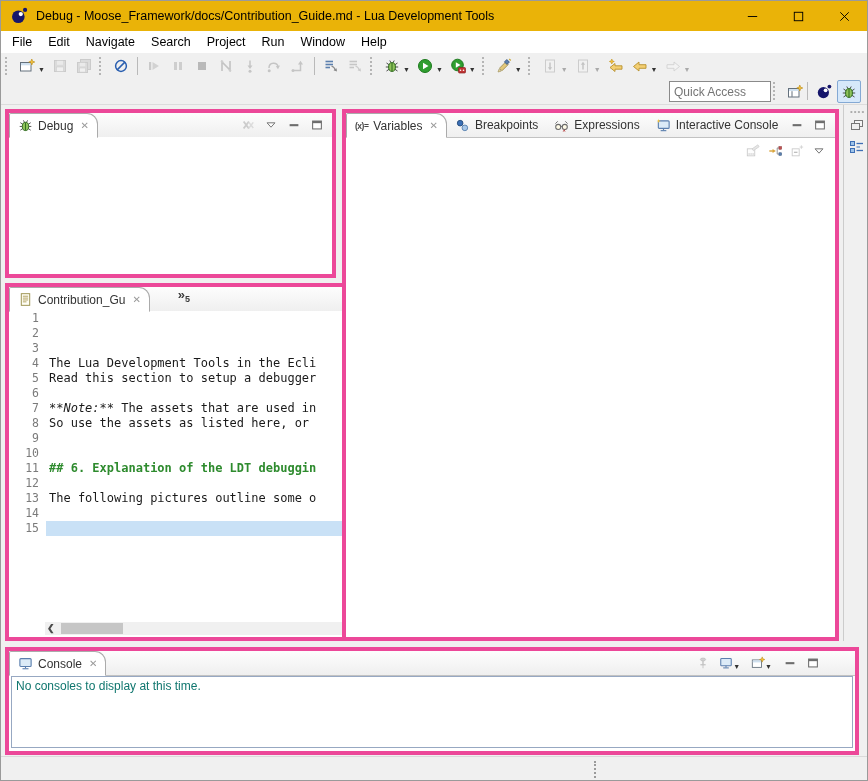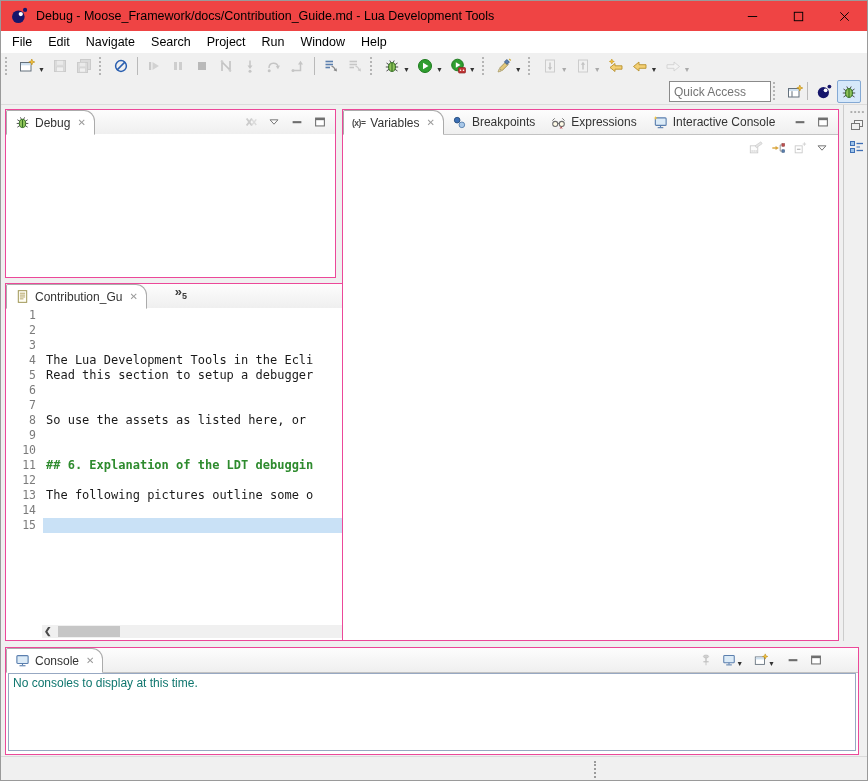--- a/index.html
+++ b/index.html
@@ -1,20 +1,20 @@
 <!DOCTYPE html>
 <html><head>
 <meta charset="utf-8">
 <style>
   html,body{margin:0;padding:0;background:#d9d9d9;}
   .app{position:relative;width:868px;height:781px;background:#f0f0f0;
        font-family:"Liberation Sans",sans-serif;font-size:12px;color:#1a1a1a;
        overflow:hidden;border:1px solid #9a9a9a;box-sizing:border-box;}
   
-  .titlebar{position:absolute;left:0;top:0;width:100%;height:30px;background:#ef4444;
+  .titlebar{position:absolute;left:0;top:0;width:100%;height:30px;background:#eab308;
             display:flex;align-items:center;}
   .titlebar .appicon{width:18px;height:18px;margin:0 8px 0 9px;}
   .titlebar .title{font-size:12.5px;color:#000;white-space:nowrap;}
   .wincontrols{margin-left:auto;display:flex;height:30px;}
   .winbtn{width:46px;height:30px;display:flex;align-items:center;justify-content:center;}
   
   .menubar{position:absolute;left:0;top:30px;width:100%;height:22px;background:#ffffff;
            display:flex;align-items:center;padding-left:3px;box-sizing:border-box;}
   .menu-item{padding:2px 8px;font-size:12.5px;color:#000;}
   
@@ -33,21 +33,21 @@
             border-bottom:1px solid #dcdcdc;box-sizing:border-box;}
   .qa-input{position:absolute;left:668px;top:2px;width:92px;height:17px;border:1px solid #8a8a8a;
             font-family:"Liberation Sans",sans-serif;font-size:12px;color:#444;padding:1px 4px;background:#fff;}
   .tb2-handle{position:absolute;left:772px;top:3px;height:18px;border-left:2px dotted #b5b5b5;}
   .persp-btn{position:absolute;top:1px;width:24px;height:23px;border:1px solid transparent;
              display:flex;align-items:center;justify-content:center;background:transparent;padding:0;}
   .persp-btn svg{width:16px;height:16px;}
   .persp-btn.active{background:#d6e8fa;border:1px solid #84a9d4;border-radius:2px;}
   .persp-sep{position:absolute;left:806px;top:3px;height:18px;width:1px;background:#b9b9b9;}
   
-  .panel{position:absolute;background:#fff;border:1px solid #ec4899;box-sizing:border-box;}
+  .panel{position:absolute;background:#fff;border:4px solid #ec4899;box-sizing:border-box;}
   .panel-tabs{height:24px;background:linear-gradient(#fdfdfd,#efefef);border-bottom:1px solid #c2c2c2;
               display:flex;align-items:stretch;position:relative;}
   .tab{display:flex;align-items:center;gap:5px;padding:0 8px;font-size:12px;color:#333;position:relative;}
   .tab.sel{background:#fff;border:1px solid #ababab;border-bottom:1px solid #fff;
            border-radius:2px 11px 0 0;margin-bottom:-1px;z-index:2;}
   .tab .close{font-size:10px;color:#9a9a9a;margin-left:2px;}
   .tab svg{width:15px;height:15px;}
   .panel-controls{margin-left:auto;display:flex;align-items:center;gap:7px;padding-right:7px;}
   .pc-btn{border:none;background:transparent;padding:0;width:16px;height:16px;
           display:flex;align-items:center;justify-content:center;}
@@ -602,21 +602,21 @@
       </div>
     </div>
     <div class="ed-body">
       <div>
           <div class="ed-row"><span class="ed-num">1</span><span class="ed-text"><span class="seg-plain"></span></span></div>
           <div class="ed-row"><span class="ed-num">2</span></div>
           <div class="ed-row"><span class="ed-num">3</span><span class="ed-text"><span class="seg-plain"></span></span></div>
           <div class="ed-row"><span class="ed-num">4</span><span class="ed-text"><span class="seg-plain">The Lua Development Tools in the Ecli</span></span></div>
           <div class="ed-row"><span class="ed-num">5</span><span class="ed-text"><span class="seg-plain">Read this section to setup a debugger</span></span></div>
           <div class="ed-row"><span class="ed-num">6</span><span class="ed-text"><span class="seg-plain"></span></span></div>
-          <div class="ed-row"><span class="ed-num">7</span></div>
+          <div class="ed-row"><span class="ed-num">7</span><span class="ed-text"><span class="seg-italic">**Note:**</span><span class="seg-plain"> The assets that are used in</span></span></div>
           <div class="ed-row"><span class="ed-num">8</span><span class="ed-text"><span class="seg-plain">So use the assets as listed here, or </span></span></div>
           <div class="ed-row"><span class="ed-num">9</span><span class="ed-text"><span class="seg-plain"></span></span></div>
           <div class="ed-row"><span class="ed-num">10</span><span class="ed-text"><span class="seg-plain"></span></span></div>
           <div class="ed-row"><span class="ed-num">11</span><span class="ed-text"><span class="seg-heading">## 6. Explanation of the LDT debuggin</span></span></div>
           <div class="ed-row"><span class="ed-num">12</span><span class="ed-text"><span class="seg-plain"></span></span></div>
           <div class="ed-row"><span class="ed-num">13</span><span class="ed-text"><span class="seg-plain">The following pictures outline some o</span></span></div>
           <div class="ed-row"><span class="ed-num">14</span><span class="ed-text"><span class="seg-plain"></span></span></div>
           <div class="ed-row cur"><span class="ed-num">15</span><span class="ed-text"><span class="seg-plain"></span></span></div>
         </div>
       <div class="vscroll">

